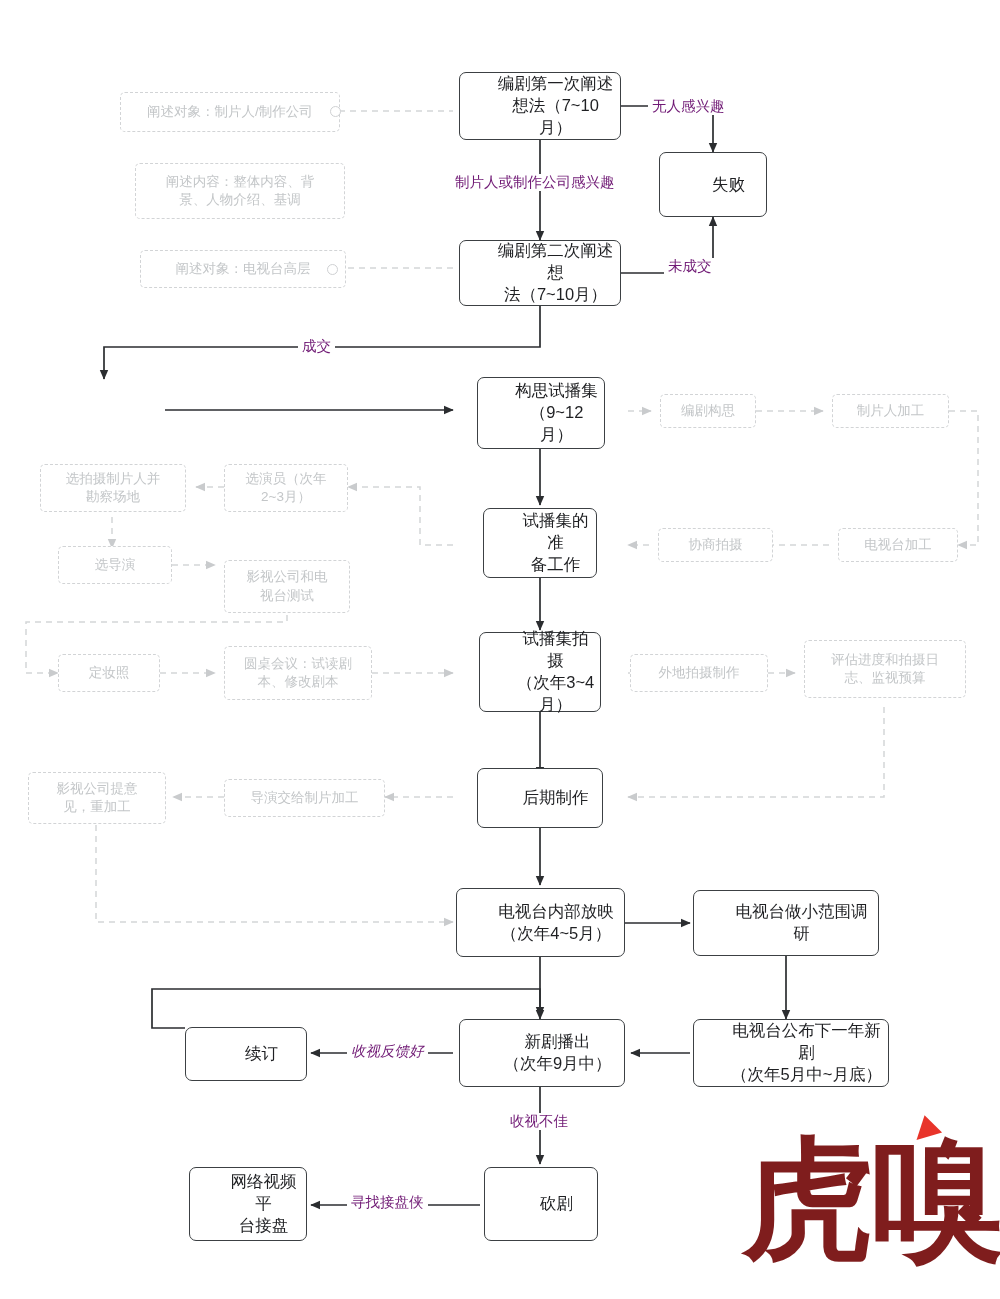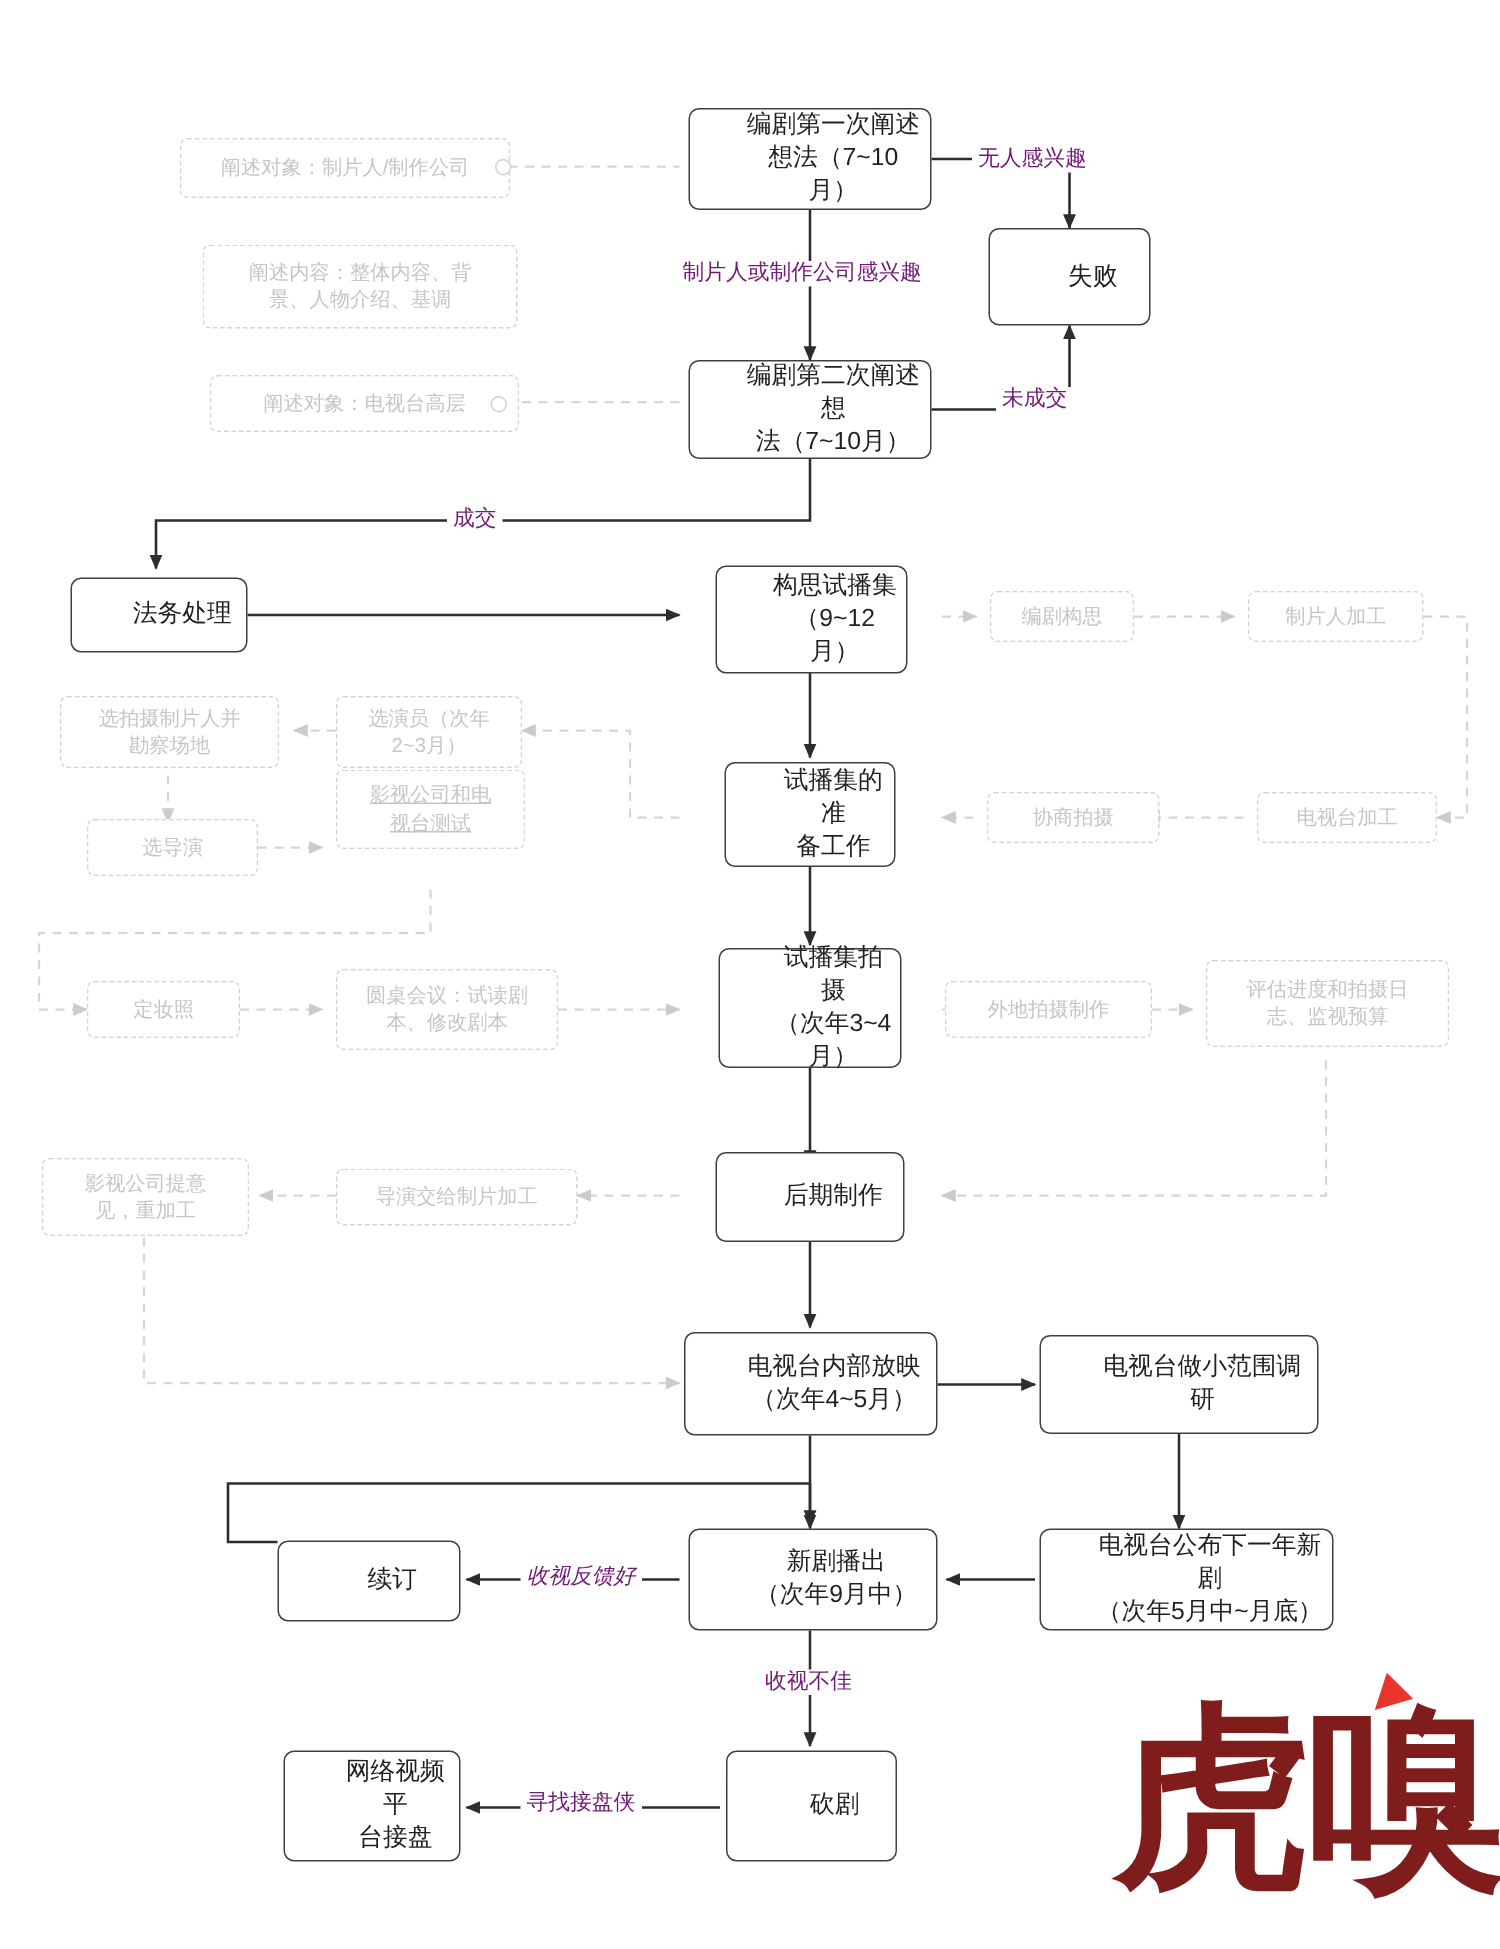--- a/index.html
+++ b/index.html
@@ -107,23 +107,20 @@
 
   <div class="node solid" style="left:659px;top:152px;width:108px;height:65px;">
     <span class="txt">失败</span>
     </div>
 
   <div class="node solid" style="left:459px;top:240px;width:162px;height:66px;">
     <span class="txt">编剧第二次阐述想
 法（7~10月）</span>
     </div>
 
-  <div class="node solid" style="left:47px;top:385px;width:118px;height:50px;">
-    <span class="txt">法务处理</span>
-    </div>
 
   <div class="node solid" style="left:477px;top:377px;width:128px;height:72px;">
     <span class="txt">构思试播集
 （9~12月）</span>
     </div>
 
   <div class="node solid" style="left:483px;top:508px;width:114px;height:70px;">
     <span class="txt">试播集的准
 备工作</span>
     </div>
@@ -208,21 +205,21 @@
 
   <div class="node ghost" style="left:40px;top:464px;width:146px;height:48px;">
     <span class="txt">选拍摄制片人并
 勘察场地</span>
     </div>
 
   <div class="node ghost" style="left:58px;top:546px;width:114px;height:38px;">
     <span class="txt">选导演</span>
     </div>
 
-  <div class="node ghost" style="left:224px;top:513px;width:126px;height:53px;text-decoration:underline;">
+  <div class="node ghost" style="left:224px;top:560px;width:126px;height:53px;">
     <span class="txt">影视公司和电
 视台测试</span>
     </div>
 
   <div class="node ghost" style="left:58px;top:654px;width:102px;height:38px;">
     <span class="txt">定妆照</span>
     </div>
 
   <div class="node ghost" style="left:224px;top:646px;width:148px;height:54px;">
     <span class="txt">圆桌会议：试读剧

